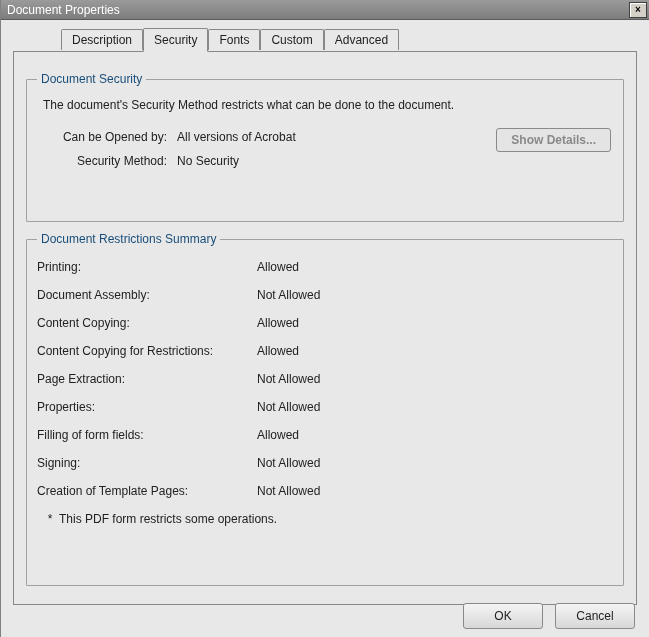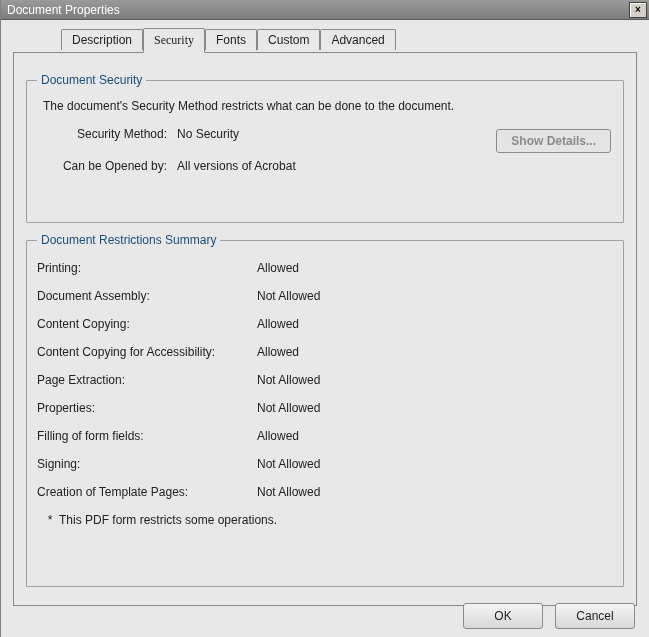--- a/index.html
+++ b/index.html
@@ -68,21 +68,20 @@
     position: relative;
     top: 1px;
   }
   .tab.active {
     background: #e8e8e8;
     border-bottom: 1px solid #e8e8e8;
     top: 0px;
     padding-top: 4px;
     padding-bottom: 4px;
     z-index: 3;
-    font-family: Liberation Serif, serif;
   }
   .tab-panel {
     border: 1px solid #888;
     border-top: 1px solid #888;
     background: #e8e8e8;
     padding: 12px 12px 12px 12px;
     height: 554px;
     position: relative;
   }
   fieldset.group {
@@ -189,51 +188,51 @@
       <div class="tab">Custom</div>
       <div class="tab">Advanced</div>
     </div>
 
     <div class="tab-panel">
 
       <fieldset class="group" style="height:150px; position:relative;">
         <legend>Document Security</legend>
         <div class="desc-line">The document's Security Method restricts what can be done to the document.</div>
 
+        <div class="kv-row" style="margin-top:18px;">
+          <div class="kv-label">Can be Opened by:</div>
+          <div class="kv-value">All versions of Acrobat</div>
+        </div>
+
         <div class="kv-row">
           <div class="kv-label">Security Method:</div>
           <div class="kv-value">No Security</div>
         </div>
 
-        <div class="kv-row" style="margin-top:18px;">
-          <div class="kv-label">Can be Opened by:</div>
-          <div class="kv-value">All versions of Acrobat</div>
-        </div>
-
         <button class="btn disabled" style="position:absolute; right:12px; top:42px; min-width:100px;">Show Details...</button>
       </fieldset>
 
       <fieldset class="group restrictions">
         <legend>Document Restrictions Summary</legend>
 
         <div id="rest-rows" style="margin-top:6px;">
             <div class="rest-row">
               <div class="rest-label">Printing:</div>
               <div class="rest-value">Allowed</div>
             </div>
             <div class="rest-row">
               <div class="rest-label">Document Assembly:</div>
               <div class="rest-value">Not Allowed</div>
             </div>
             <div class="rest-row">
               <div class="rest-label">Content Copying:</div>
               <div class="rest-value">Allowed</div>
             </div>
             <div class="rest-row">
-              <div class="rest-label">Content Copying for Accessibility:</div>
+              <div class="rest-label">Content Copying for Restrictions:</div>
               <div class="rest-value">Allowed</div>
             </div>
             <div class="rest-row">
               <div class="rest-label">Page Extraction:</div>
               <div class="rest-value">Not Allowed</div>
             </div>
             <div class="rest-row">
               <div class="rest-label">Properties:</div>
               <div class="rest-value">Not Allowed</div>
             </div>

